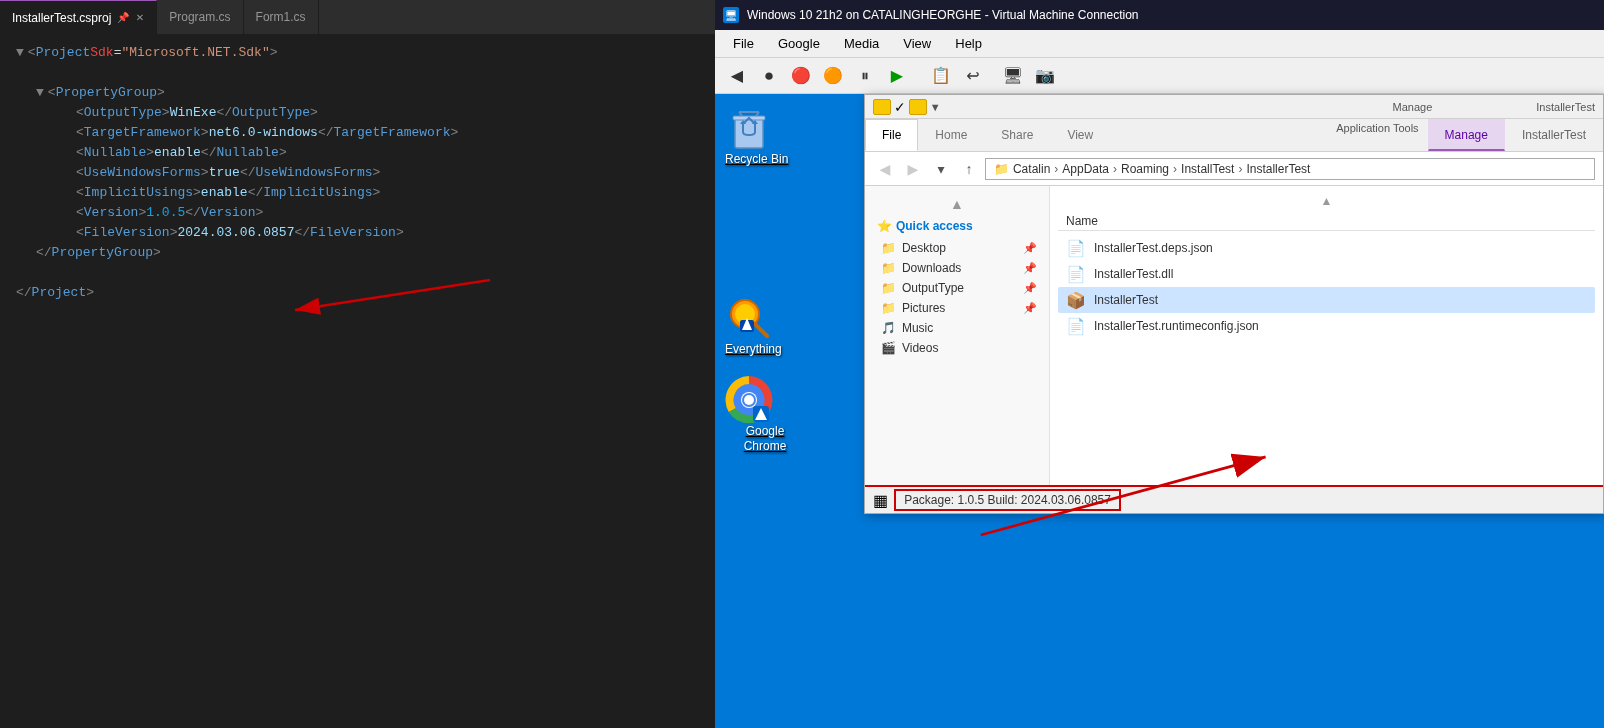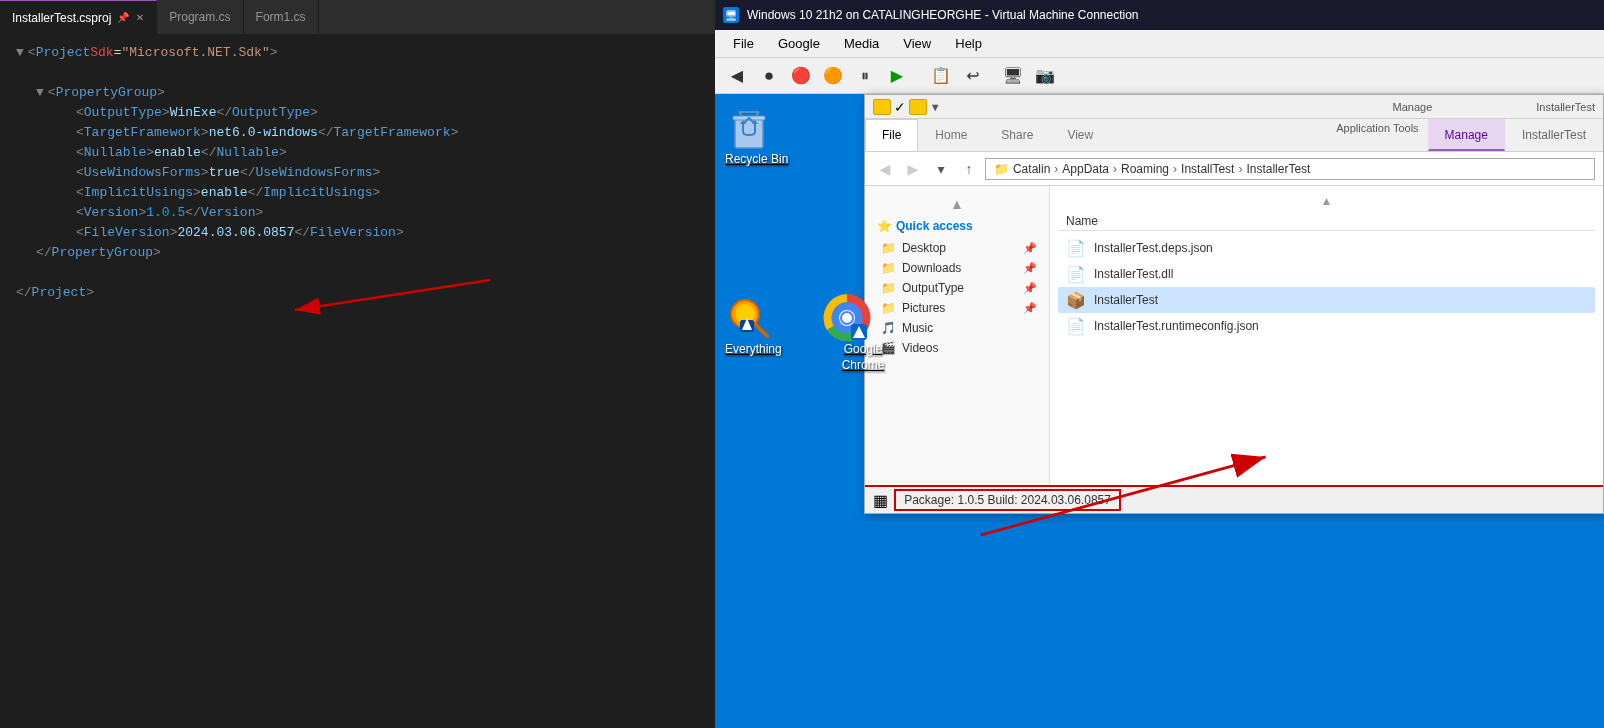--- a/index.html
+++ b/index.html
@@ -585,21 +585,21 @@
             <polygon points="15,20 18,16 21,20" fill="#4080c0"></polygon>
             <polygon points="27,20 30,16 33,20" fill="#4080c0"></polygon>
           </svg>
         </div>
         <span class="desktop-icon-label">Recycle Bin</span>
       </div>
 
 
     </div>
 
-    <div style="position:absolute; left:10px; top:200px; display:flex; gap:18px; z-index:2;">
+    <div style="position:absolute; left:10px; top:200px; display:flex; flex-direction:column; gap:18px; z-index:2;">
 
       <div class="desktop-icon">
         <div class="desktop-icon-img">
           <svg width="48" height="48" viewBox="0 0 48 48">
 
             <circle cx="20" cy="20" r="14" fill="#ff9900" stroke="#cc6600" stroke-width="2"></circle>
             <circle cx="20" cy="20" r="10" fill="#ffcc00"></circle>
 
             <line x1="30" y1="30" x2="42" y2="42" stroke="#cc6600" stroke-width="4" stroke-linecap="round"></line>
 

